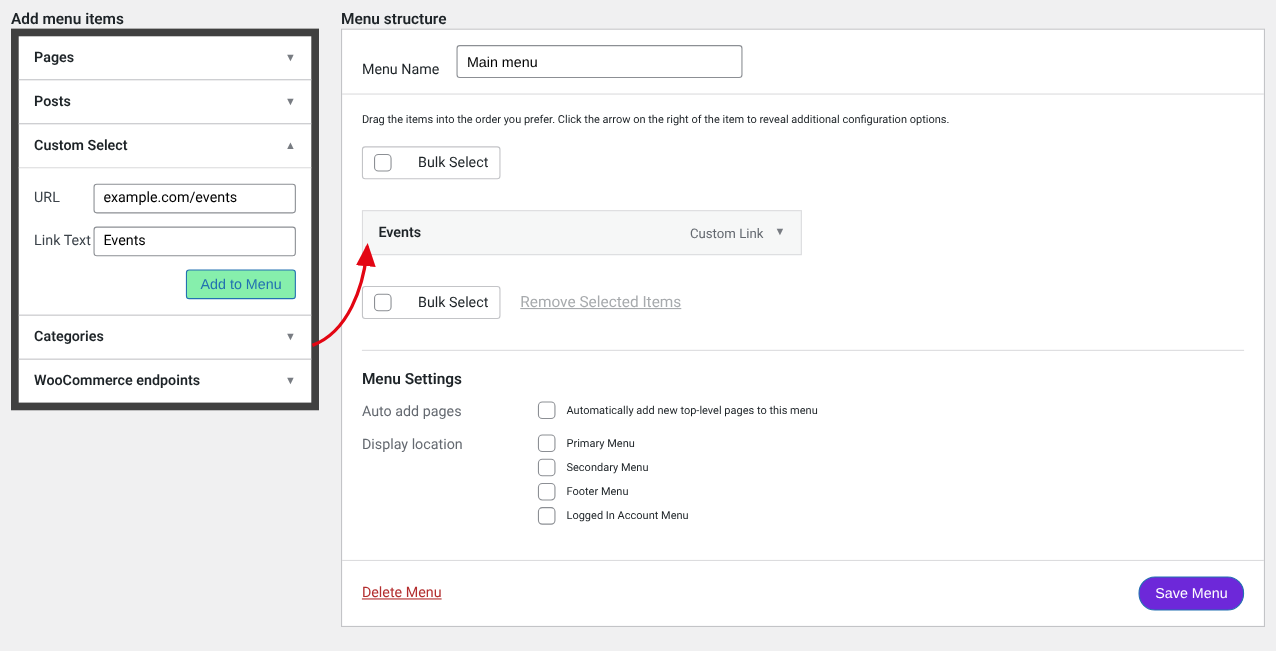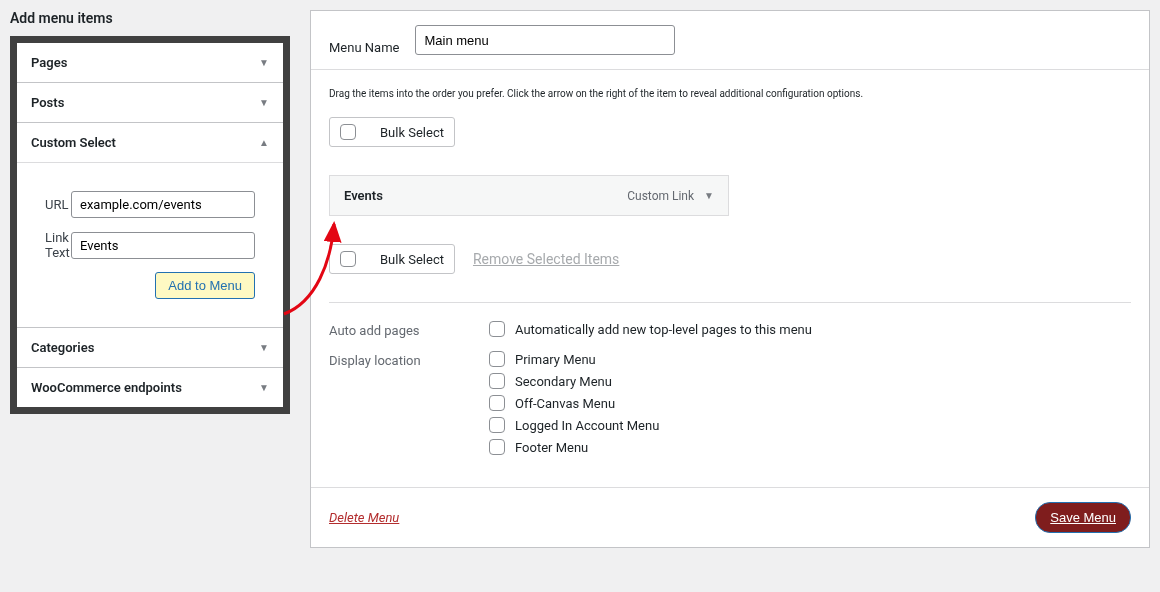--- a/index.html
+++ b/index.html
@@ -1,33 +1,33 @@
 <!DOCTYPE html>
 <html><head>
   <meta charset="utf-8">
   <style>
     * { box-sizing: border-box; margin: 0; padding: 0; }
     body { font-family: -apple-system, BlinkMacSystemFont, "Segoe UI", Roboto, sans-serif; font-size: 13px; background: #f0f0f1; color: #1d2327; }
     .container { display: flex; padding: 10px; gap: 20px; width: 1160px; }
     .left-col { width: 280px; }
     .right-col { flex: 1; }
-    h3 { font-size: 14px; font-weight: 600; margin-bottom: 10px; color: #1d2327; }
+    h3 { font-size: 14px; font-weight: 600; margin-bottom: 0; color: #1d2327; }
     h4 { font-size: 14px; font-weight: 600; color: #1d2327; }
 
     .accordion { background: #fff; border: 7px solid #404040; }
     .acc-item { border-bottom: 1px solid #c3c4c7; }
     .acc-item:last-child { border-bottom: none; }
     .acc-header { display: flex; justify-content: space-between; align-items: center; padding: 12px 14px; cursor: pointer; font-weight: 600; font-size: 13px; }
     .acc-header .tri { color: #787c82; font-size: 10px; }
-    .acc-body { padding: 28px; border-top: 1px solid #dcdcde; }
+    .acc-body { padding: 14px; border-top: 1px solid #dcdcde; }
     .form-row { display: flex; align-items: center; margin-bottom: 12px; }
     .form-row label { width: 64px; color: #3c434a; font-size: 13px; }
     .form-row input { flex: 1; padding: 5px 8px; border: 1px solid #8c8f94; border-radius: 3px; font-size: 13px; font-family: inherit; }
     .url-input { font-family: Consolas, Monaco, monospace; }
-    .btn-secondary { background: #fef9c3; border: 1px solid #2271b1; color: #2271b1; padding: 5px 12px; border-radius: 3px; font-size: 13px; cursor: pointer; }
+    .btn-secondary { background: #86efac; border: 1px solid #2271b1; color: #2271b1; padding: 5px 12px; border-radius: 3px; font-size: 13px; cursor: pointer; }
     .btn-row { text-align: right; }
 
     .panel { background: #fff; border: 1px solid #c3c4c7; }
     .panel-top { padding: 14px 18px; border-bottom: 1px solid #dcdcde; display: flex; align-items: flex-end; gap: 16px; }
     .panel-top label { font-size: 13px; }
     .panel-top input { width: 260px; padding: 13px 8px; border: 1px solid #8c8f94; border-radius: 3px; font-size: 13px; height: 30px; }
 
     .panel-body { padding: 18px; }
     .instructions { font-size: 10px; color: #1d2327; margin-bottom: 18px; }
 
@@ -40,25 +40,25 @@
     .menu-item .tri { color: #787c82; font-size: 10px; }
 
     .bulk-row2 { display: flex; align-items: center; gap: 18px; padding-bottom: 16px; }
     .disabled-link { color: #a7aaad; text-decoration: underline; font-size: 14px; }
 
     hr.sep { border: none; border-top: 1px solid #dcdcde; margin: 12px 0 18px; }
 
     .settings-row { display: flex; align-items: flex-start; margin-bottom: 8px; }
     .settings-row .lbl { width: 160px; color: #646970; font-size: 13px; padding-top: 2px; }
     .settings-row .opts { flex: 1; }
-    .cb-row { display: flex; align-items: center; gap: 10px; margin-bottom: 6px; font-size: 13px; }
+    .cb-row { display: flex; align-items: center; gap: 10px; margin-bottom: 6px; font-size: 10px; }
 
     .panel-footer { border-top: 1px solid #dcdcde; padding: 14px 18px; display: flex; justify-content: space-between; align-items: center; }
-    .delete-link { color: #b32d2e; text-decoration: underline; font-size: 13px; font-style: italic; }
-    .btn-primary { background: #7f1d1d; border: 1px solid #2271b1; color: #fff; padding: 7px 14px; border-radius: 15px; font-size: 13px; cursor: pointer; text-decoration: underline; }
+    .delete-link { color: #b32d2e; text-decoration: underline; font-size: 13px; }
+    .btn-primary { background: #6d28d9; border: 1px solid #2271b1; color: #fff; padding: 7px 14px; border-radius: 15px; font-size: 13px; cursor: pointer; }
 
     
     .arrow-svg { position: absolute; top: 192px; left: 276px; width: 70px; height: 140px; pointer-events: none; }
     .wrap { position: relative; }
   </style>
 </head>
 <body>
 
 <div class="wrap">
 <div class="container">
@@ -105,20 +105,21 @@
       <div class="acc-item">
         <div class="acc-header">
           <span>WooCommerce endpoints</span>
           <span class="tri">▼</span>
         </div>
       </div>
     </div>
   </div>
 
   <div class="right-col">
+    <h3>Menu structure</h3>
     <div class="panel">
       <div class="panel-top">
         <label>Menu Name</label>
         <input type="text" value="Main menu" style="">
       </div>
       <div class="panel-body">
         <p class="instructions">Drag the items into the order you prefer. Click the arrow on the right of the item to reveal additional configuration options.</p>
 
         <div class="bulk-cb">
           <span class="cb"></span>
@@ -134,20 +135,21 @@
         <div class="bulk-row2">
           <div class="bulk-cb">
             <span class="cb"></span>
             <span>Bulk Select</span>
           </div>
           <span class="disabled-link">Remove Selected Items</span>
         </div>
 
         <hr class="sep">
 
+        <h4 style="margin-bottom:12px;">Menu Settings</h4>
 
         <div class="settings-row">
           <div class="lbl">Auto add pages</div>
           <div class="opts">
             <div class="cb-row">
               <span class="cb"></span>
               <span>Automatically add new top-level pages to this menu</span>
             </div>
           </div>
         </div>
@@ -158,29 +160,25 @@
             <div class="cb-row">
                   <span class="cb"></span>
                   <span>Primary Menu</span>
                 </div>
             <div class="cb-row">
                   <span class="cb"></span>
                   <span>Secondary Menu</span>
                 </div>
             <div class="cb-row">
                   <span class="cb"></span>
-                  <span>Off-Canvas Menu</span>
+                  <span>Footer Menu</span>
                 </div>
             <div class="cb-row">
                   <span class="cb"></span>
                   <span>Logged In Account Menu</span>
-                </div>
-            <div class="cb-row">
-                  <span class="cb"></span>
-                  <span>Footer Menu</span>
                 </div>
           </div>
         </div>
       </div>
       <div class="panel-footer">
         <a href="#" class="delete-link">Delete Menu</a>
         <button class="btn-primary">Save Menu</button>
       </div>
     </div>
   </div>

